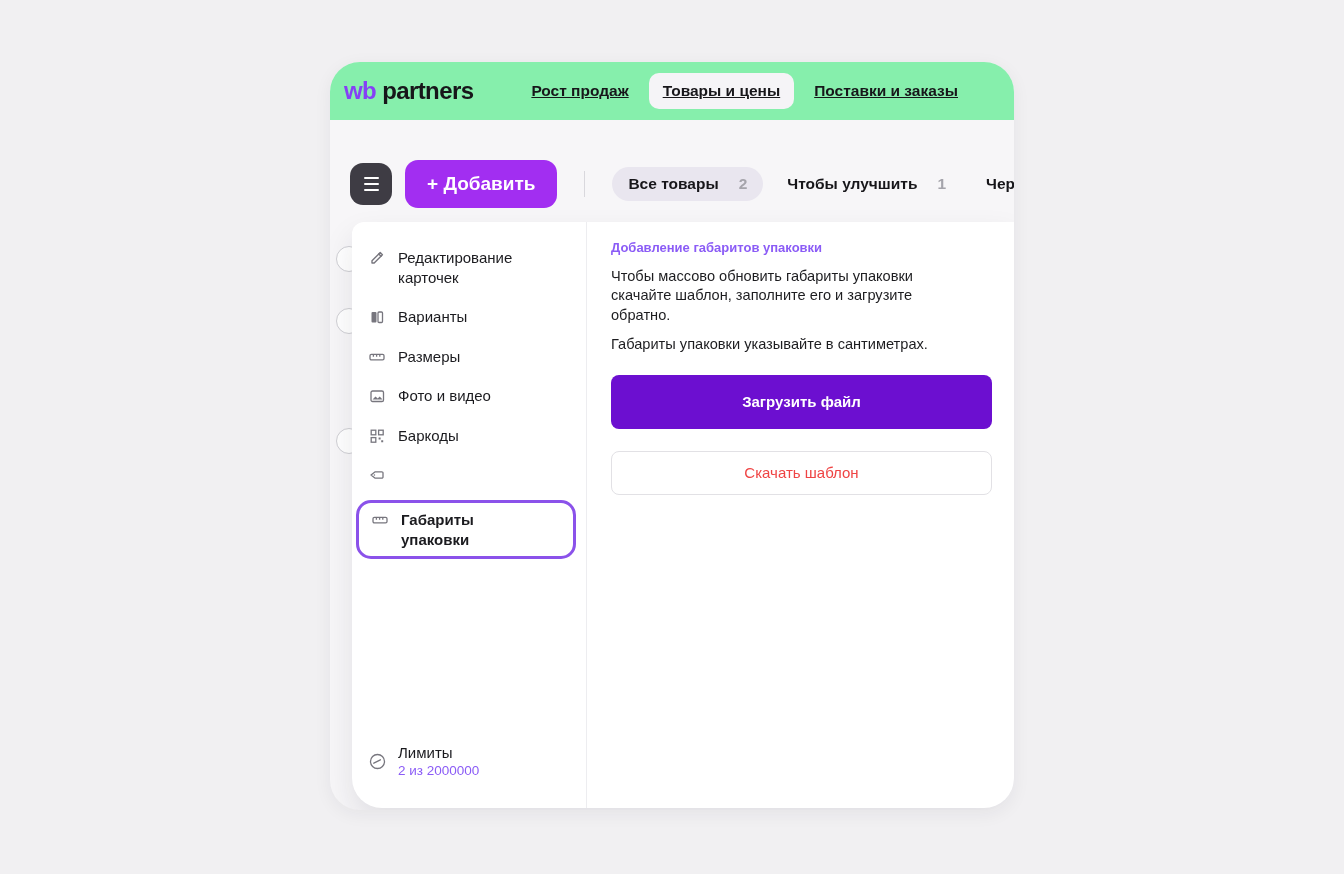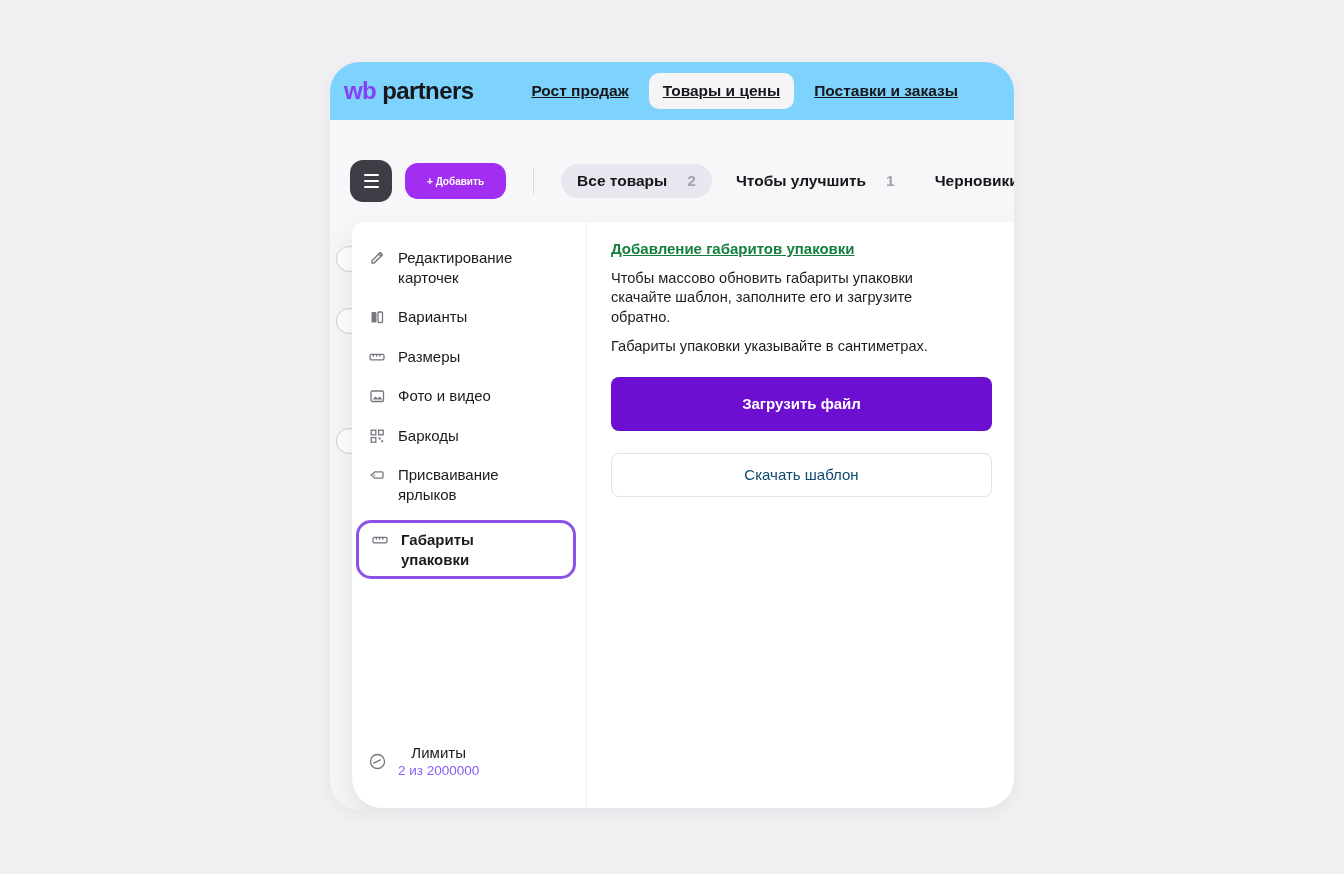--- a/index.html
+++ b/index.html
@@ -10,21 +10,21 @@
     color:#1b1b1f;
     -webkit-font-smoothing:antialiased;
   }
   .card{
     position:absolute;left:330px;top:62px;width:684px;height:748px;
     background:#f7f6f8;border-radius:30px;overflow:hidden;
     box-shadow:0 4px 18px rgba(30,30,50,.06);
   }
   
   .hdr{
-    height:58px;background:#7dd3fc;display:flex;align-items:center;
+    height:58px;background:#86efac;display:flex;align-items:center;
     padding:0 24px 0 14px;position:relative;z-index:3;
   }
   .logo{display:flex;align-items:baseline;font-weight:800;font-size:24px;letter-spacing:-0.6px;white-space:nowrap;}
   .logo .wb{color:#8540f5;margin-right:6px;}
   .logo .pt{color:#17161a;}
   .nav{display:flex;align-items:center;margin-left:44px;gap:6px;white-space:nowrap;}
   .nav-item{
     font-size:15.5px;font-weight:700;color:#17161a;
     padding:9px 14px;border-radius:10px;cursor:pointer;text-decoration:underline;
   }
@@ -33,22 +33,22 @@
   .toolbar{
     display:flex;align-items:center;
     margin:40px 0 0 20px;position:relative;z-index:3;white-space:nowrap;
   }
   .burger{
     width:42px;height:42px;border-radius:13px;background:#3e3c44;border:none;
     display:flex;flex-direction:column;justify-content:center;align-items:center;gap:3.5px;cursor:pointer;flex-shrink:0;
   }
   .burger i{display:block;width:15px;height:2.4px;border-radius:2px;background:#fff;}
   .add-btn{
-    margin-left:13px;height:36px;padding:0 22px;border:none;border-radius:13px;
-    background:#a22ef1;color:#fff;font-size:10px;font-weight:700;cursor:pointer;
+    margin-left:13px;height:48px;padding:0 22px;border:none;border-radius:13px;
+    background:#a22ef1;color:#fff;font-size:19px;font-weight:700;cursor:pointer;
     font-family:"Liberation Sans",sans-serif;flex-shrink:0;
   }
   .tb-divider{width:1px;height:26px;background:#d9d8dd;margin:0 27px;flex-shrink:0;}
   .tab{display:flex;align-items:center;gap:20px;font-size:15.5px;font-weight:700;color:#17161a;cursor:pointer;}
   .tab .cnt{color:#a5a4ab;font-weight:600;}
   .tab.pill{background:#e9e6ef;border-radius:20px;padding:8px 16px;}
   .tab + .tab{margin-left:24px;}
   .tab.far{margin-left:40px;}
   
   .bg-check{
@@ -71,38 +71,38 @@
     padding:10px 16px;font-size:15px;line-height:1.3;color:#1b1b1f;cursor:pointer;
   }
   .m-item .ic{flex-shrink:0;margin-top:1px;display:flex;}
   .m-item .lbl{max-width:145px;}
   .m-item.active{
     border:3px solid #8b52ea;border-radius:15px;
     margin:6px 10px 0 4px;padding:7px 9px 7px 12px;font-weight:bold;
   }
   .limits{
     margin-top:auto;display:flex;align-items:center;gap:11px;
-    padding:10px 16px;cursor:pointer;text-align:center;
+    padding:10px 16px;cursor:pointer;
   }
   .limits .txt{display:flex;flex-direction:column;gap:2px;}
   .limits .l1{font-size:15px;color:#1b1b1f;}
   .limits .l2{font-size:13.5px;color:#8b5cf6;}
   
   .content{flex:1;padding:18px 22px 0 24px;}
-  .c-title{font-size:15px;font-weight:700;margin:0 0 12px;color:#15803d;text-decoration:underline;}
+  .c-title{font-size:13px;font-weight:700;margin:0 0 12px;color:#8b5cf6;}
   .c-p{font-size:14.6px;line-height:1.33;margin:0 0 10px;color:#1d1d20;max-width:330px;}
   .c-p.last{margin-bottom:20px;}
   .btn-upload{
     display:block;width:100%;height:54px;border:none;border-radius:8px;
     background:#6c0fd0;color:#fff;font-size:15px;font-weight:700;cursor:pointer;
     font-family:"Liberation Sans",sans-serif;
   }
   .btn-download{
     display:block;width:100%;height:44px;margin-top:22px;border-radius:8px;
-    background:#fff;border:1px solid #e2e1e5;color:#0c4a6e;font-size:15px;font-weight:500;
+    background:#fff;border:1px solid #e2e1e5;color:#ef4444;font-size:15px;font-weight:500;
     cursor:pointer;font-family:"Liberation Sans",sans-serif;
   }
   svg{display:block;}
 </style>
 </head>
 <body>
 
 <div class="card">
 
   <div class="hdr">
@@ -200,21 +200,20 @@
         <span class="lbl">Баркоды</span>
       </div>
 
       <div class="m-item">
         <span class="ic">
           <svg width="18" height="18" viewBox="0 0 18 18" fill="none" stroke="#77767e" stroke-width="1.3" stroke-linejoin="round">
               <path d="M15 7v4a1.2 1.2 0 01-1.2 1.2H7.2L3 9l4.2-3.2h6.6A1.2 1.2 0 0115 7z"></path>
               <circle cx="6.4" cy="9" r="0.8" fill="#77767e" stroke="none"></circle>
             </svg>
         </span>
-        <span class="lbl">Присваивание ярлыков</span>
       </div>
 
       <div class="m-item active">
         <span class="ic">
           <svg width="18" height="18" viewBox="0 0 18 18" fill="none" stroke="#77767e" stroke-width="1.3">
               <rect x="2" y="6.3" width="14" height="5.6" rx="1.4"></rect>
               <path d="M5.4 6.3v2.4M8.6 6.3v2.4M11.8 6.3v2.4"></path>
             </svg>
         </span>
         <span class="lbl">Габариты упаковки</span>

